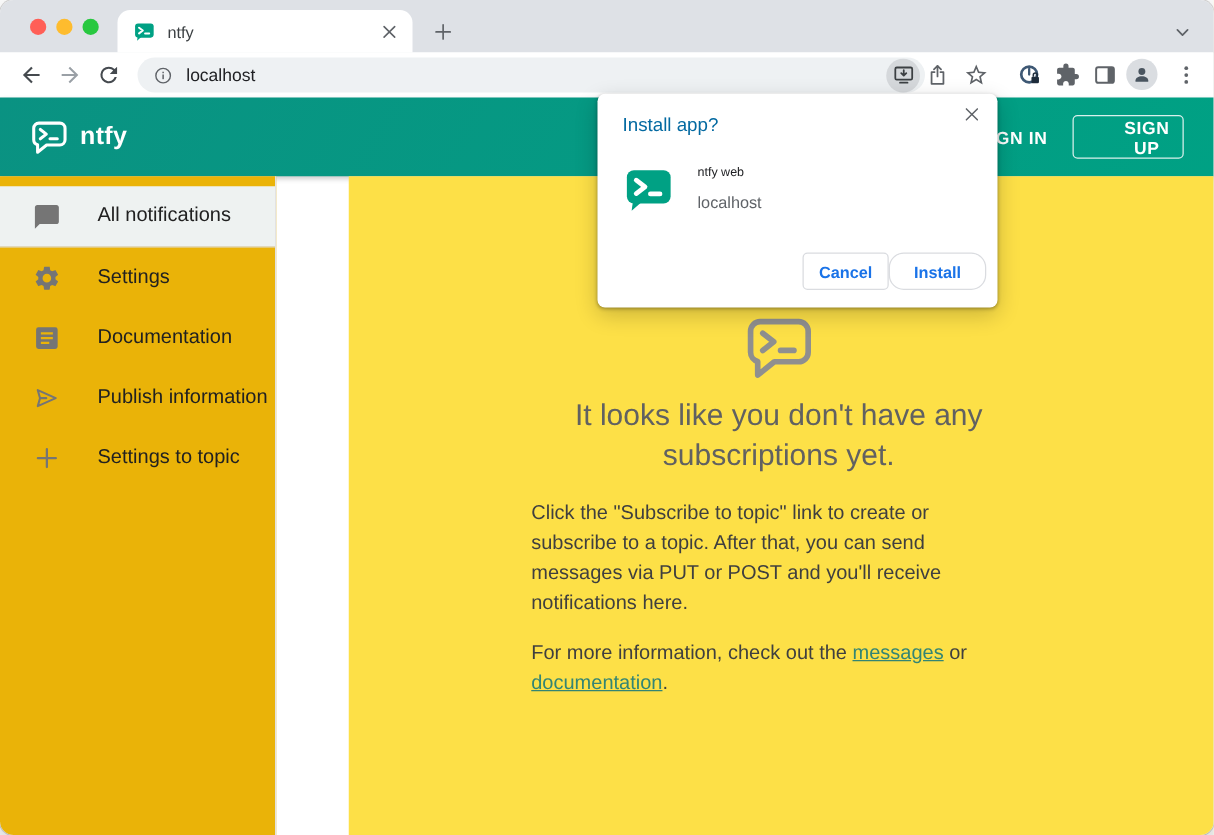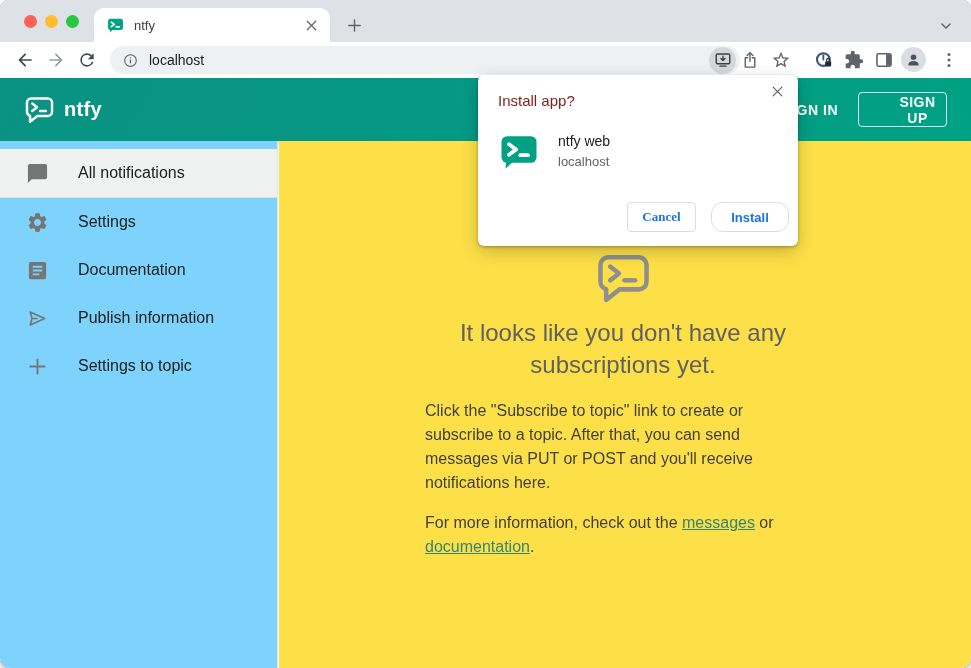--- a/index.html
+++ b/index.html
@@ -51,50 +51,50 @@
   .appbar-logo{width:31px;height:31px;color:#fff;margin-left:24px;flex:0 0 auto;}
   .appbar-brand{color:#fff;font-size:20px;font-weight:bold;margin-left:9px;letter-spacing:.3px;}
   .appbar-spacer{flex:1;}
   .signin-btn{color:#fff;font-size:14px;font-weight:bold;letter-spacing:.5px;background:none;
               border:none;padding:10px 14px;cursor:pointer;}
   .signup-btn{color:#fff;font-size:14px;font-weight:bold;letter-spacing:.5px;background:none;
               border:1px solid rgba(255,255,255,.85);border-radius:4px;width:89px;height:35px;
               margin-right:24px;margin-left:6px;cursor:pointer;padding-left:30px;}
 
   
-  .sidebar{position:absolute;left:0;top:141px;width:278px;bottom:0;background:#7dd3fc;
+  .sidebar{position:absolute;left:0;top:141px;width:221px;bottom:0;background:#eab308;
            border-right:1px solid #e2e2e2;padding-top:8px;}
   .side-item{display:flex;align-items:center;height:48px;padding-left:26px;cursor:pointer;}
   .side-item.selected{background:#eef2f1;}
   .side-item svg{width:23px;height:23px;color:var(--sidebar-icon);flex:0 0 auto;}
   .side-label{margin-left:29px;font-size:16px;color:#212121;}
   .side-divider{height:1px;background:#e0e0e0;border:none;}
 
   
   .main{position:absolute;left:279px;top:141px;right:0;bottom:0;background:#fde047;}
   .content{position:absolute;left:146px;top:108px;width:396px;}
   .empty-logo{display:block;width:61px;height:57px;margin:0 auto;color:#8f8f8f;}
   .empty-title{margin-top:11px;font-size:24px;line-height:32px;color:#616161;text-align:center;
                white-space:pre-line;font-weight:400;}
   .empty-body{margin-top:18px;font-size:16px;line-height:24px;color:#3f3f3f;white-space:pre-line;}
   .empty-more{margin-top:16px;font-size:16px;line-height:24px;color:#3f3f3f;}
   .teal-link{color:var(--link-teal);text-decoration:underline;cursor:pointer;}
 
   
   .dialog{position:absolute;left:478px;top:75px;width:320px;height:171px;background:#ffffff;
           border-radius:6px;box-shadow:0 1px 3px rgba(0,0,0,.3),0 6px 18px rgba(0,0,0,.2);z-index:30;}
-  .dlg-title{position:absolute;left:20px;top:17px;font-size:15px;color:#7f1d1d;}
+  .dlg-title{position:absolute;left:20px;top:17px;font-size:15px;color:#0369a1;}
   .dlg-close{position:absolute;right:13px;top:9px;width:15px;height:15px;color:#5f6368;cursor:pointer;}
   .dlg-icon{position:absolute;left:21px;top:57px;width:40px;height:40px;}
-  .dlg-appname{position:absolute;left:80px;top:58px;font-size:14px;color:#202124;}
+  .dlg-appname{position:absolute;left:80px;top:58px;font-size:10px;color:#202124;}
   .dlg-origin{position:absolute;left:80px;top:79px;font-size:13px;color:#5f6368;}
   .dlg-btn{position:absolute;top:127px;height:30px;background:#fff;border:1px solid #dadce0;
            border-radius:4px;color:var(--accent-blue);font-size:13px;font-weight:bold;
            font-family:"Liberation Sans",sans-serif;cursor:pointer;}
-  .dlg-cancel{left:149px;width:69px;font-family:Liberation Serif, serif;}
+  .dlg-cancel{left:164px;width:69px;}
   .dlg-install{left:233px;width:78px;border-radius:12px;}
 
   svg{display:block}
 </style>
 </head>
 <body>
 
 <svg width="0" height="0" style="position:absolute">
   <defs>
     <g id="ntfy-filled">

